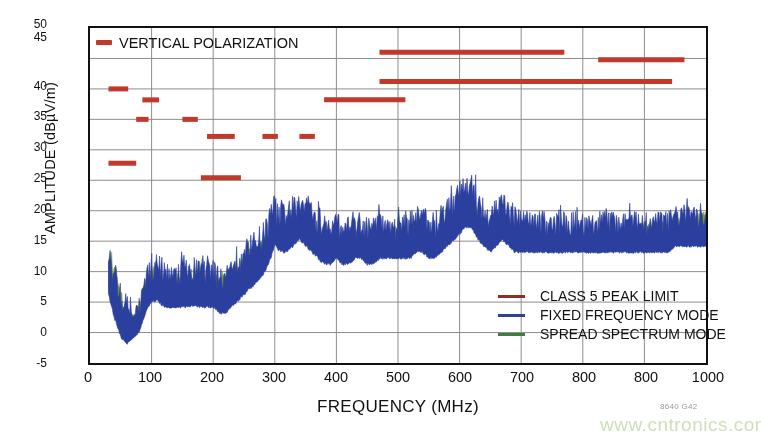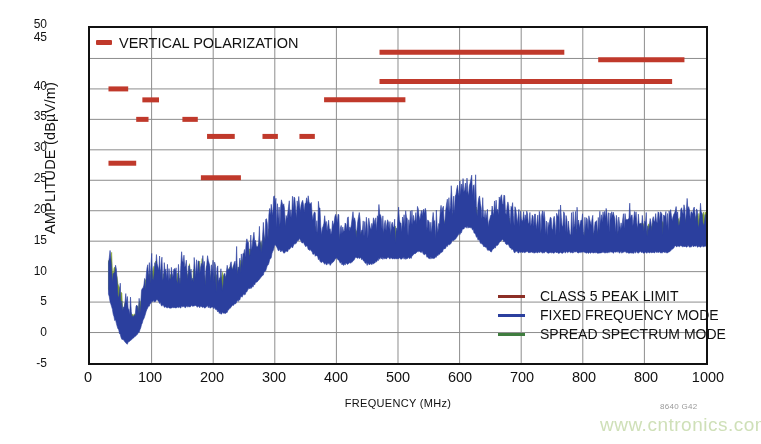--- a/index.html
+++ b/index.html
@@ -17,21 +17,21 @@
   .ytick{position:absolute;right:714px;width:40px;text-align:right;
          font-size:12px;line-height:1;color:#111;}
   .xtick{position:absolute;top:370px;width:60px;text-align:center;
          font-size:14.5px;line-height:1;color:#111;}
 
   
   #y-axis-title{position:absolute;left:-60px;top:150px;width:220px;
       transform:rotate(-90deg);transform-origin:center center;
       text-align:center;font-size:14.5px;color:#111;letter-spacing:.2px;}
   #x-axis-title{position:absolute;left:88px;top:397px;width:620px;
-      text-align:center;font-size:11px;color:#111;letter-spacing:.3px;}
+      text-align:center;font-size:17px;color:#111;letter-spacing:.3px;}
 
   
   #top-legend{position:absolute;left:96px;top:34px;display:flex;gap:7px;
               align-items:flex-start;}
   #top-legend .swatch{width:16px;height:5px;background:#c0392b;margin-top:6px;
                       flex:0 0 auto;border-radius:1px;}
   #top-legend .txt{font-size:14.5px;line-height:18px;color:#111;white-space:pre;}
 
   
   #series-legend{position:absolute;left:498px;top:288px;

